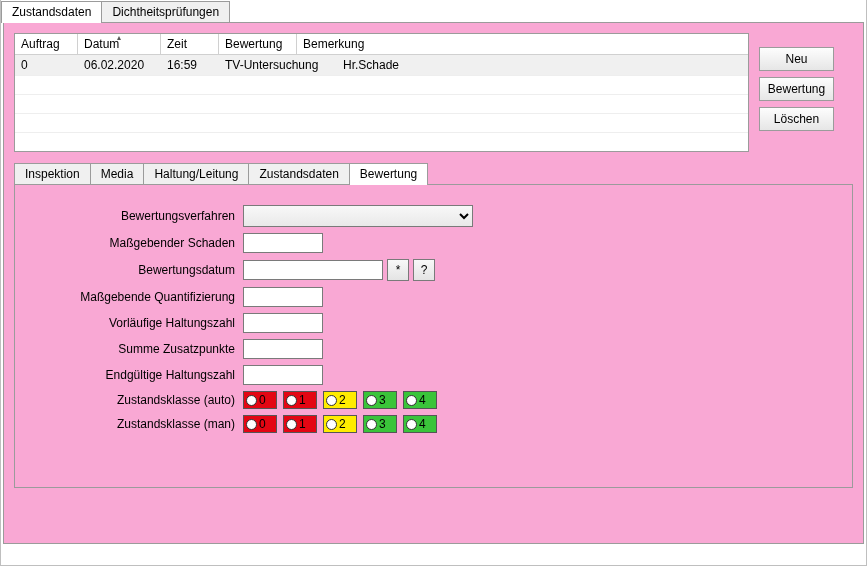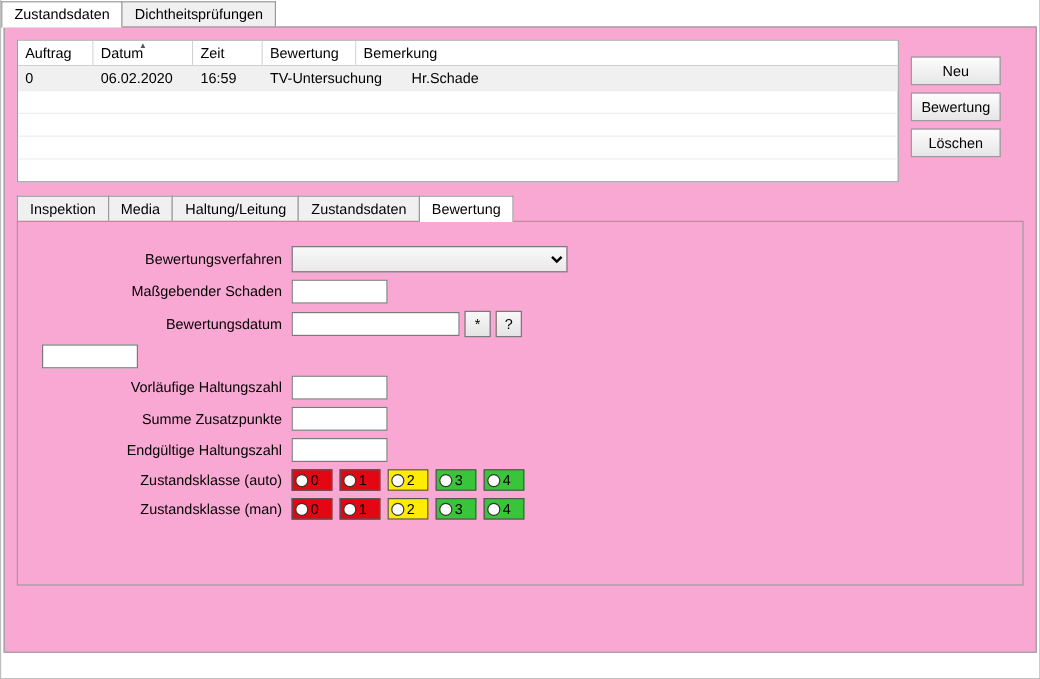--- a/index.html
+++ b/index.html
@@ -108,20 +108,21 @@
         <div class="flabel">Maßgebender Schaden</div>
         <input class="txt w80" value="" style="">
       </div>
       <div class="frow">
         <div class="flabel">Bewertungsdatum</div>
         <input class="txt w140" value="" style="">
         <button class="mini">*</button>
         <button class="mini">?</button>
       </div>
       <div class="frow">
+        <div class="flabel">Maßgebende Quantifizierung</div>
         <input class="txt w80" value="" style="">
       </div>
       <div class="frow">
         <div class="flabel">Vorläufige Haltungszahl</div>
         <input class="txt w80" value="" style="">
       </div>
       <div class="frow">
         <div class="flabel">Summe Zusatzpunkte</div>
         <input class="txt w80" value="" style="">
       </div>

